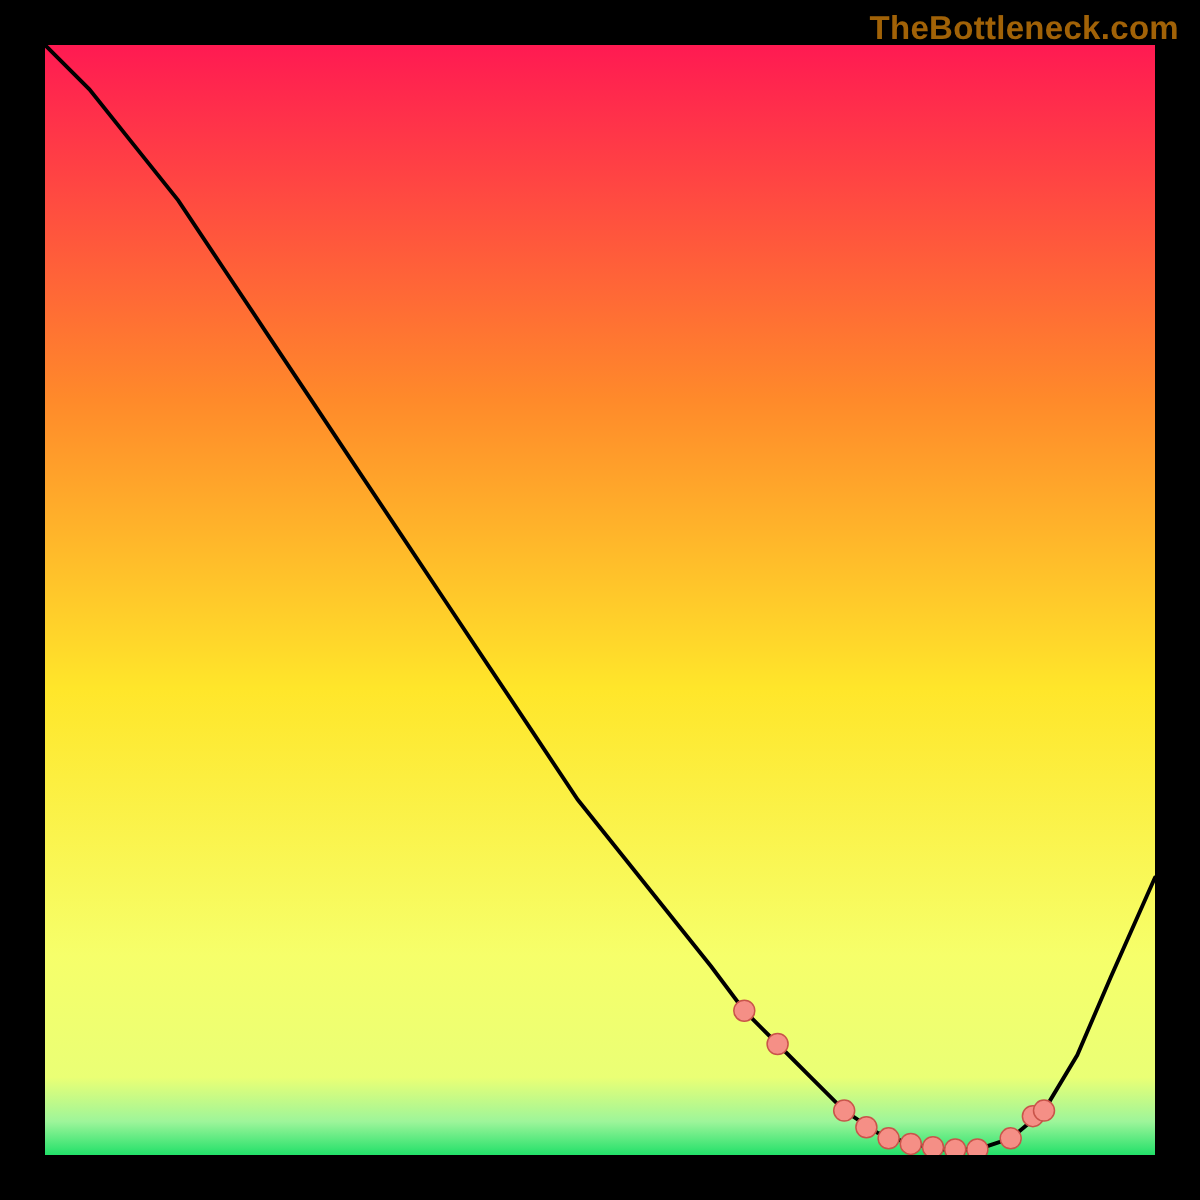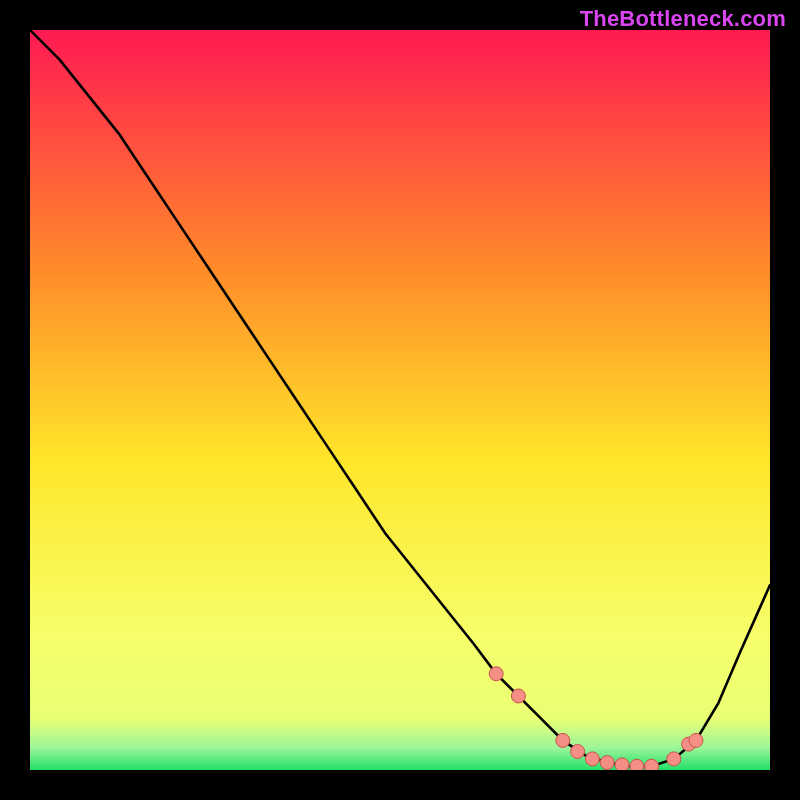--- a/index.html
+++ b/index.html
@@ -14,21 +14,21 @@
   .frame {
     position: relative;
     width: 800px;
     height: 800px;
     background: #000;
   }
   .watermark {
     position: absolute;
     top: 6px;
     right: 14px;
-    color: #d946ef;
+    color: #a16207;
     font-size: 22px;
     font-weight: 600;
     letter-spacing: 0.2px;
     user-select: none;
   }
   .plot {
     position: absolute;
     left: 30px;
     top: 30px;
     width: 740px;

